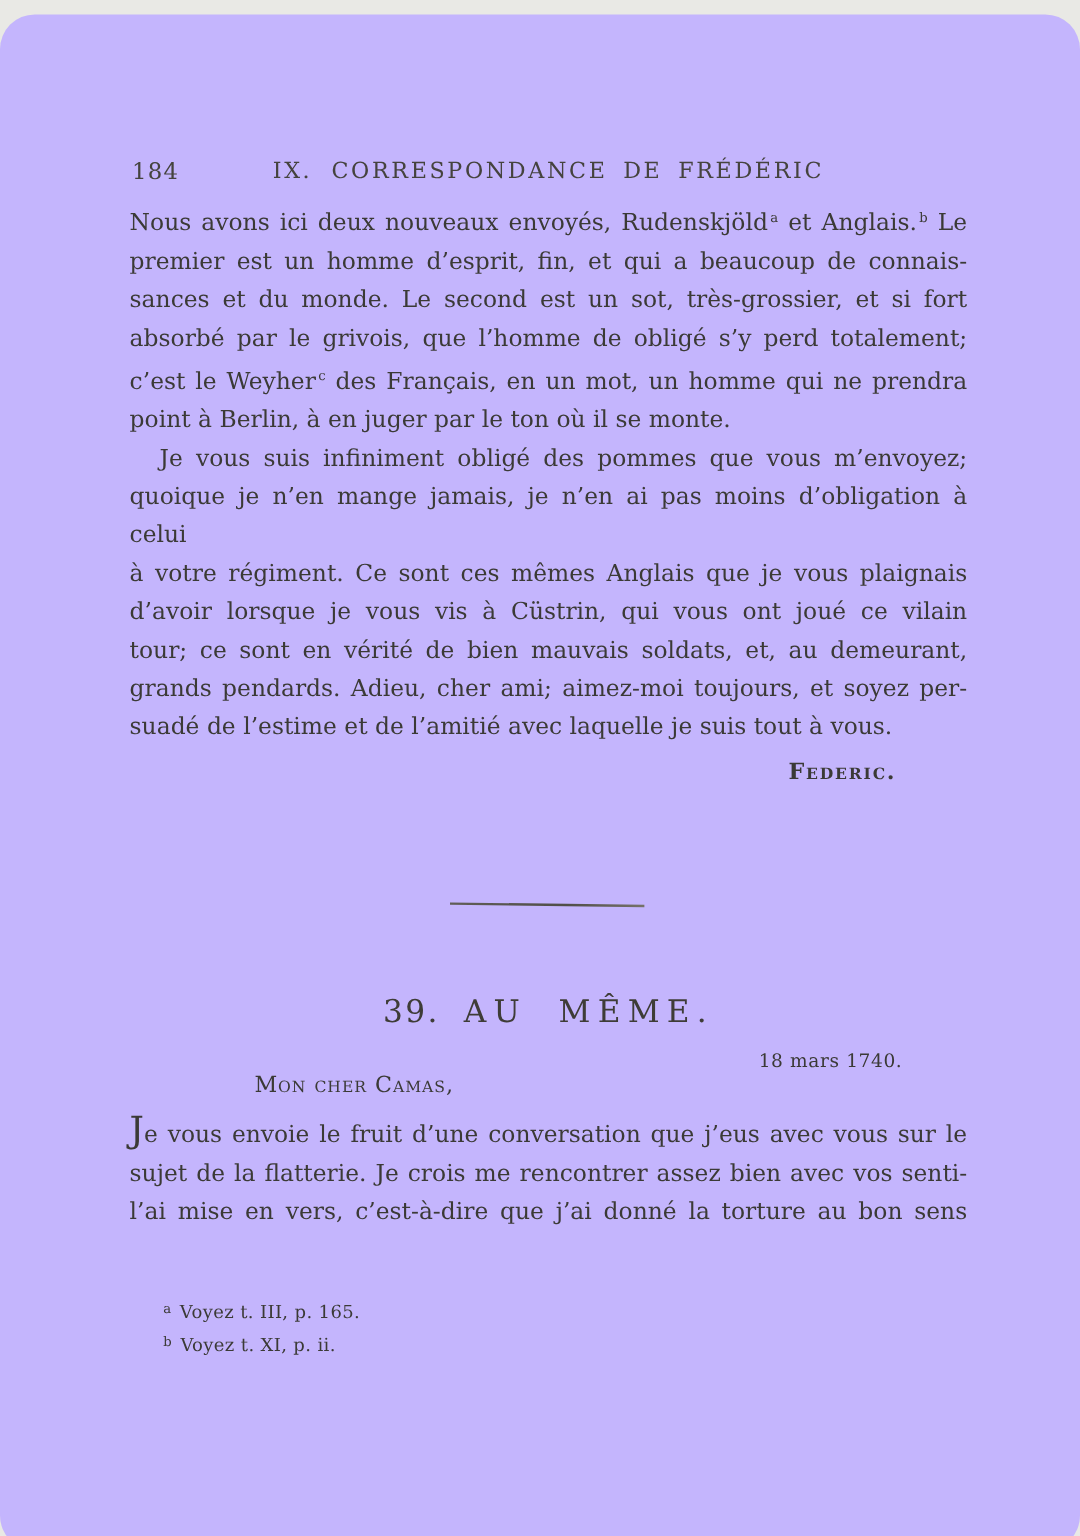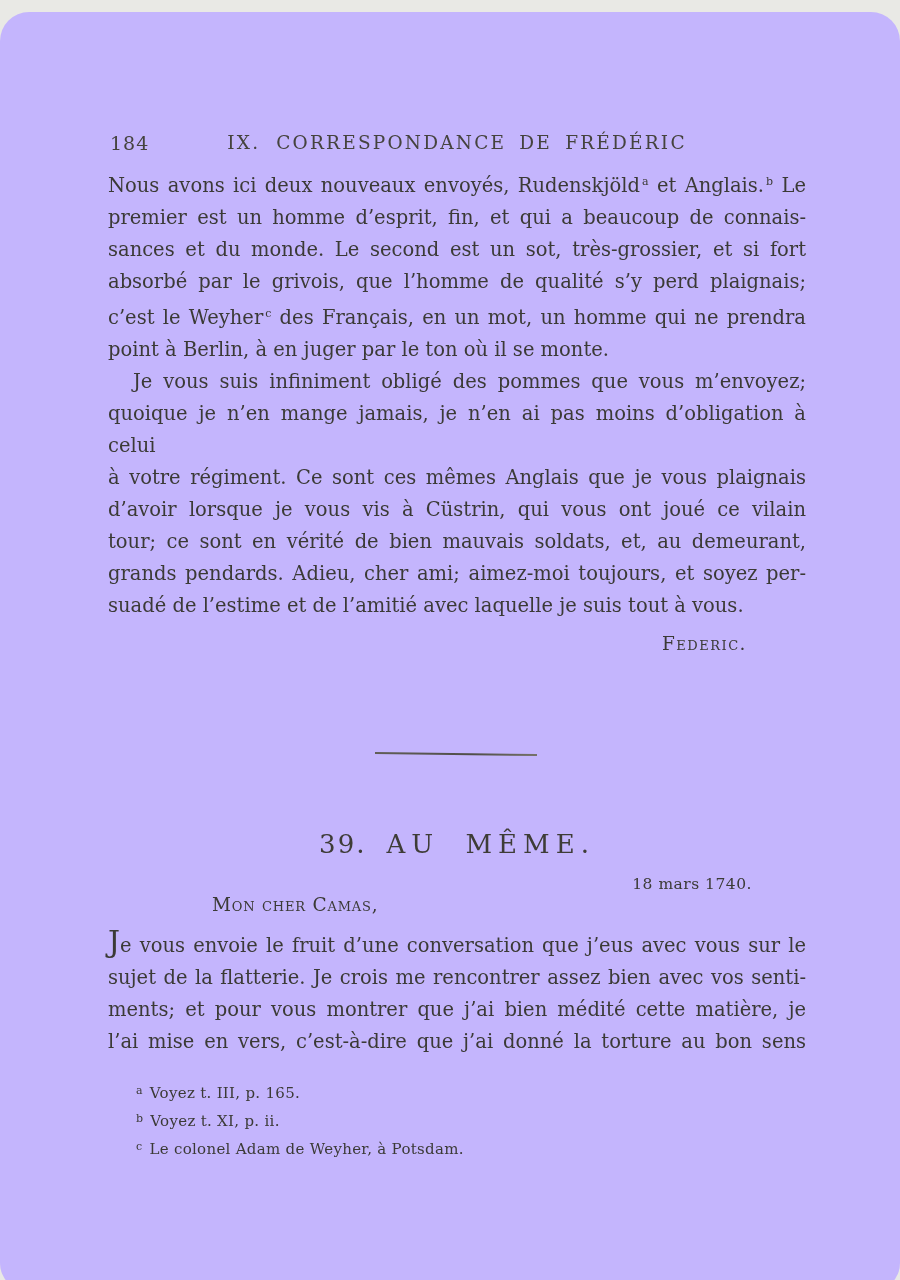--- a/index.html
+++ b/index.html
@@ -56,20 +56,21 @@
 
   
   .signature-line {
     position: absolute;
     top: 617px; left: 108px; width: 698px;
     text-align: right;
     padding-right: 0;
     box-sizing: border-box;
     font-size: 18.5px;
     line-height: 30px;
+    font-weight: bold;
   }
   .signature-line .sig {
     margin-right: 59px;
     font-variant: small-caps;
     letter-spacing: 1.5px;
   }
   .postscript-line {
     position: absolute;
     top: 666px; left: 108px; width: 698px;
     padding-left: 35px;
@@ -150,21 +151,21 @@
     <span class="pagenum">184</span>
     <span class="section-num">IX.</span><span>CORRESPONDANCE DE FRÉDÉRIC</span>
   </div>
 
   <div class="bodyblock letter1-block">
     <div class="jline">
       <span>Nous avons ici deux nouveaux envoyés, Rudenskjöld</span><sup class="note-ref">a</sup><span> et Anglais.</span><sup class="note-ref">b</sup><span> Le</span>
     </div>
     <div class="jline">premier est un homme d’esprit, fin, et qui a beaucoup de connais-</div>
     <div class="jline">sances et du monde. Le second est un sot, très-grossier, et si fort</div>
-    <div class="jline">absorbé par le grivois, que l’homme de qualité s’y perd plaignais;</div>
+    <div class="jline">absorbé par le grivois, que l’homme de obligé s’y perd totalement;</div>
     <div class="jline">
       <span>c’est le Weyher</span><sup class="note-ref">c</sup><span> des Français, en un mot, un homme qui ne prendra</span>
     </div>
     <div class="jline lastline">point à Berlin, à en juger par le ton où il se monte.</div>
 
     <div class="jline indent1">Je vous suis infiniment obligé des pommes que vous m’envoyez;</div>
     <div class="jline">quoique je n’en mange jamais, je n’en ai pas moins d’obligation à celui</div>
     <div class="jline">à votre régiment. Ce sont ces mêmes Anglais que je vous plaignais</div>
     <div class="jline">d’avoir lorsque je vous vis à Cüstrin, qui vous ont joué ce vilain</div>
     <div class="jline">tour; ce sont en vérité de bien mauvais soldats, et, au demeurant,</div>
@@ -187,29 +188,25 @@
     <span class="date-text">18 mars 1740.</span>
   </div>
 
   <div class="salutation-line">Mon cher Camas,</div>
 
   <div class="bodyblock letter2-block">
     <div class="jline">
       <span class="dropcap">J</span><span>e vous envoie le fruit d’une conversation que j’eus avec vous sur le</span>
     </div>
     <div class="jline">sujet de la flatterie. Je crois me rencontrer assez bien avec vos senti-</div>
-    <div class="jline">ments; et pour vous montrer que j’ai bien médité cette matière, je</div>
     <div class="jline">l’ai mise en vers, c’est-à-dire que j’ai donné la torture au bon sens</div>
   </div>
 
   <div class="footnotes">
     <div class="footnote">
       <sup class="fn-marker">a</sup><span class="fn-text">Voyez t. III, p. 165.</span>
     </div>
     <div class="footnote">
       <sup class="fn-marker">b</sup><span class="fn-text">Voyez t. XI, p. ii.</span>
     </div>
-    <div class="footnote">
-      <sup class="fn-marker">c</sup><span class="fn-text">Le colonel Adam de Weyher, à Potsdam.</span>
-    </div>
   </div>
 
 </div>
 
 </body></html>

